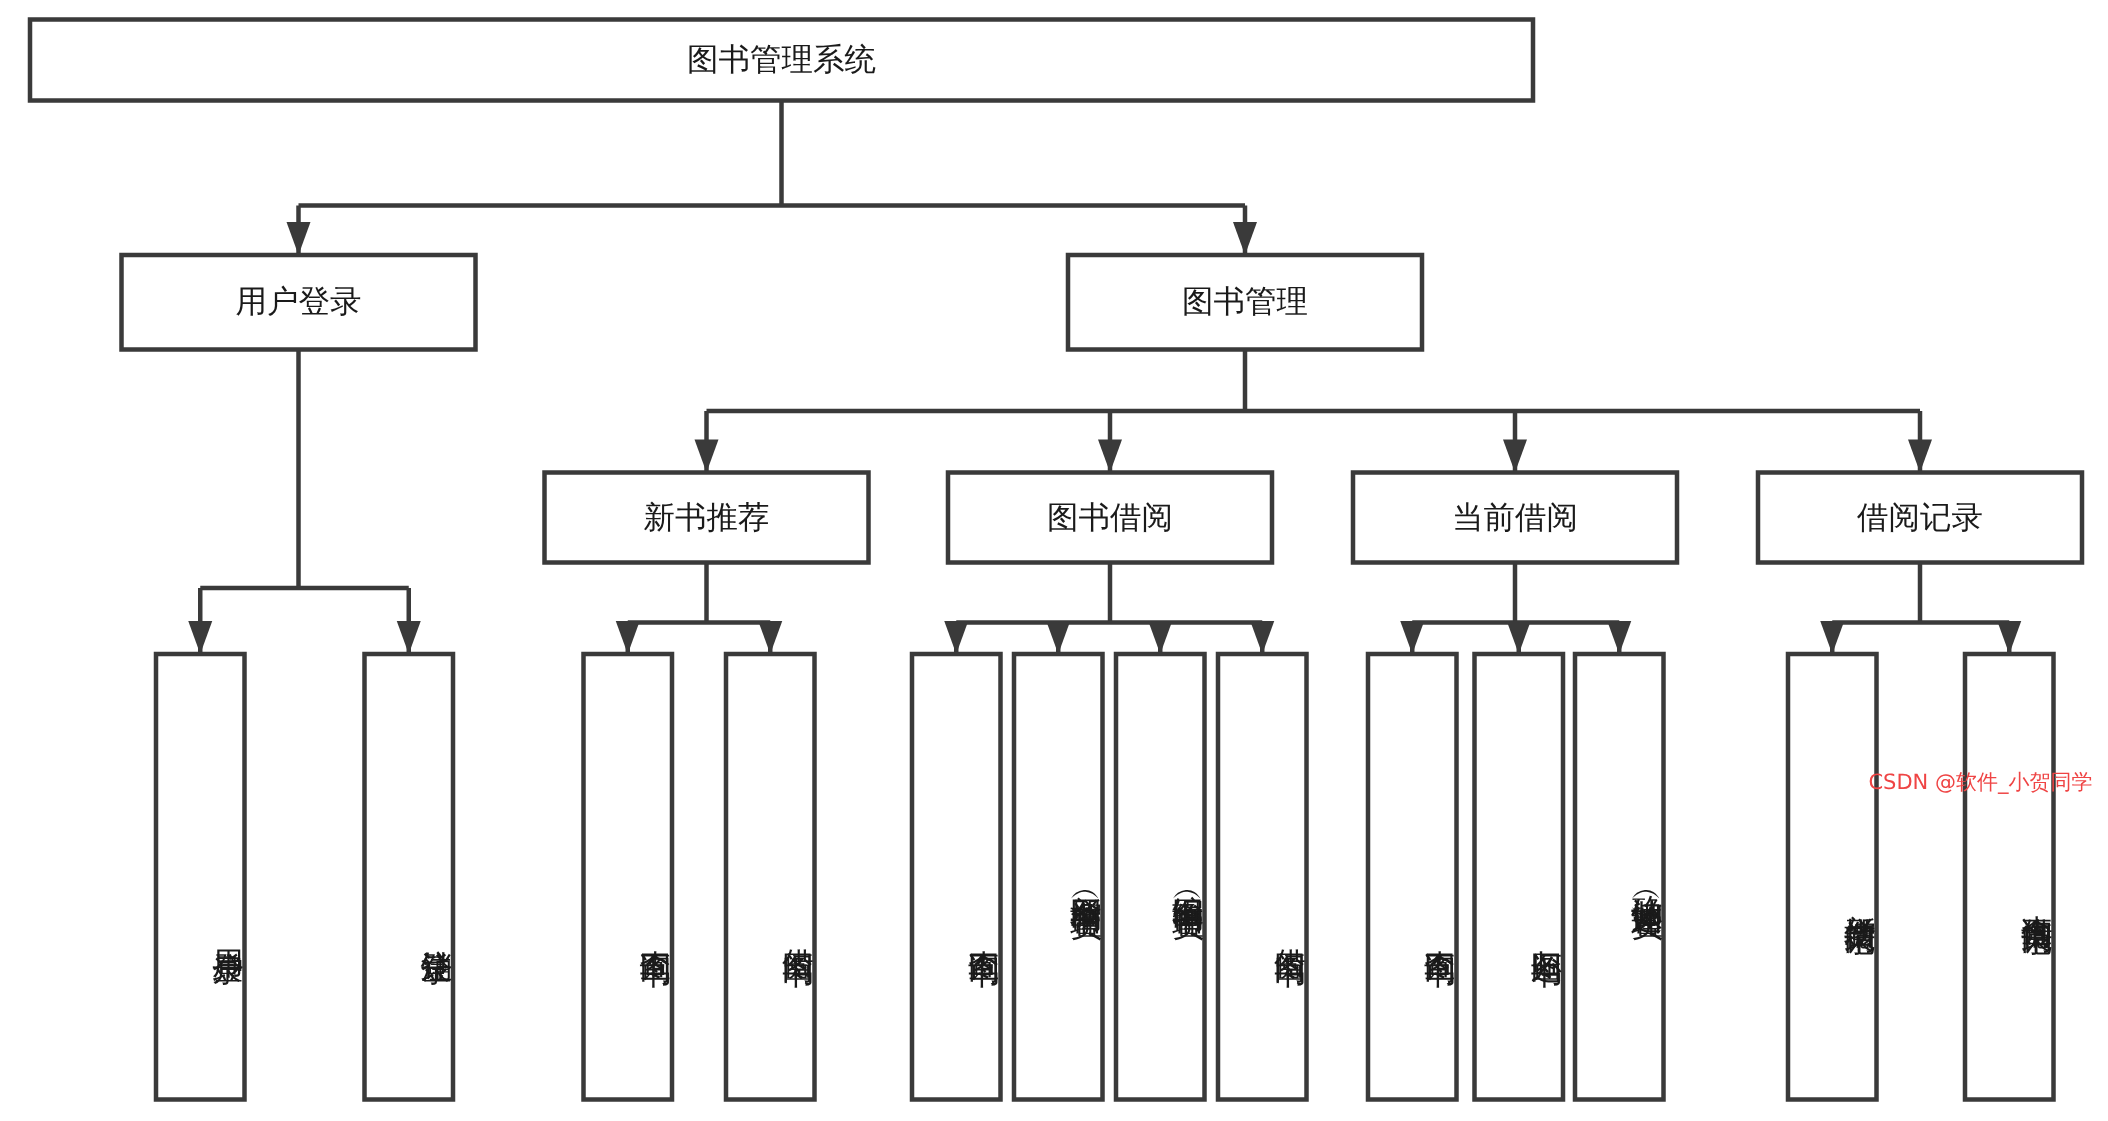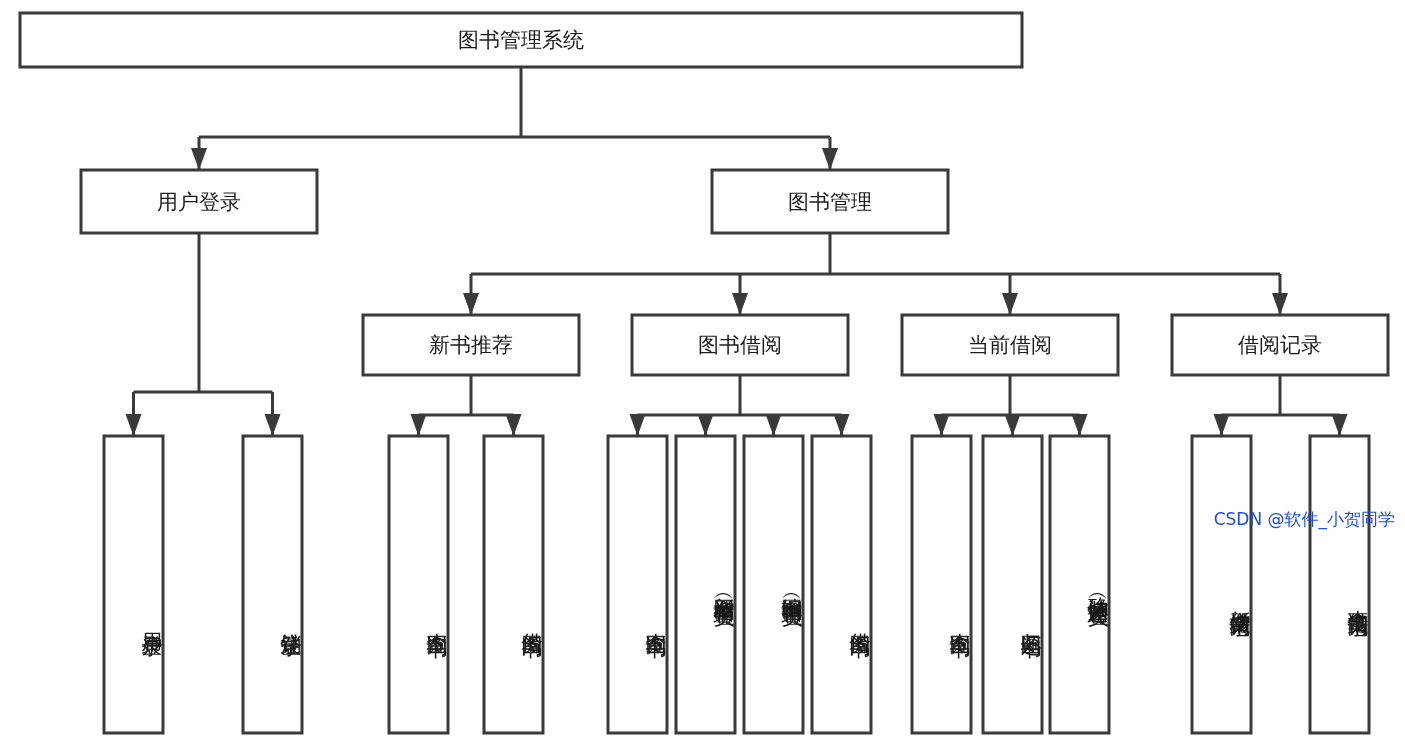--- a/index.html
+++ b/index.html
@@ -60,22 +60,22 @@
     align-items: flex-start;
     justify-content: center;
     white-space: nowrap;
     pointer-events: none;
   }
   .watermark {
     position: absolute;
     right: 10px;
     bottom: 6px;
     font-family: "DejaVu Sans", "Liberation Sans", sans-serif;
-    font-size: 17px;
-    color: #1d4ed8;
+    font-size: 14px;
+    color: #ef4444;
     white-space: nowrap;
   }
 </style>
 </head>
 <body>
 
 <div id="diagram-root">
 
   <svg id="flow-svg" viewBox="0 0 1405 747">
     <g id="connector-layer">

